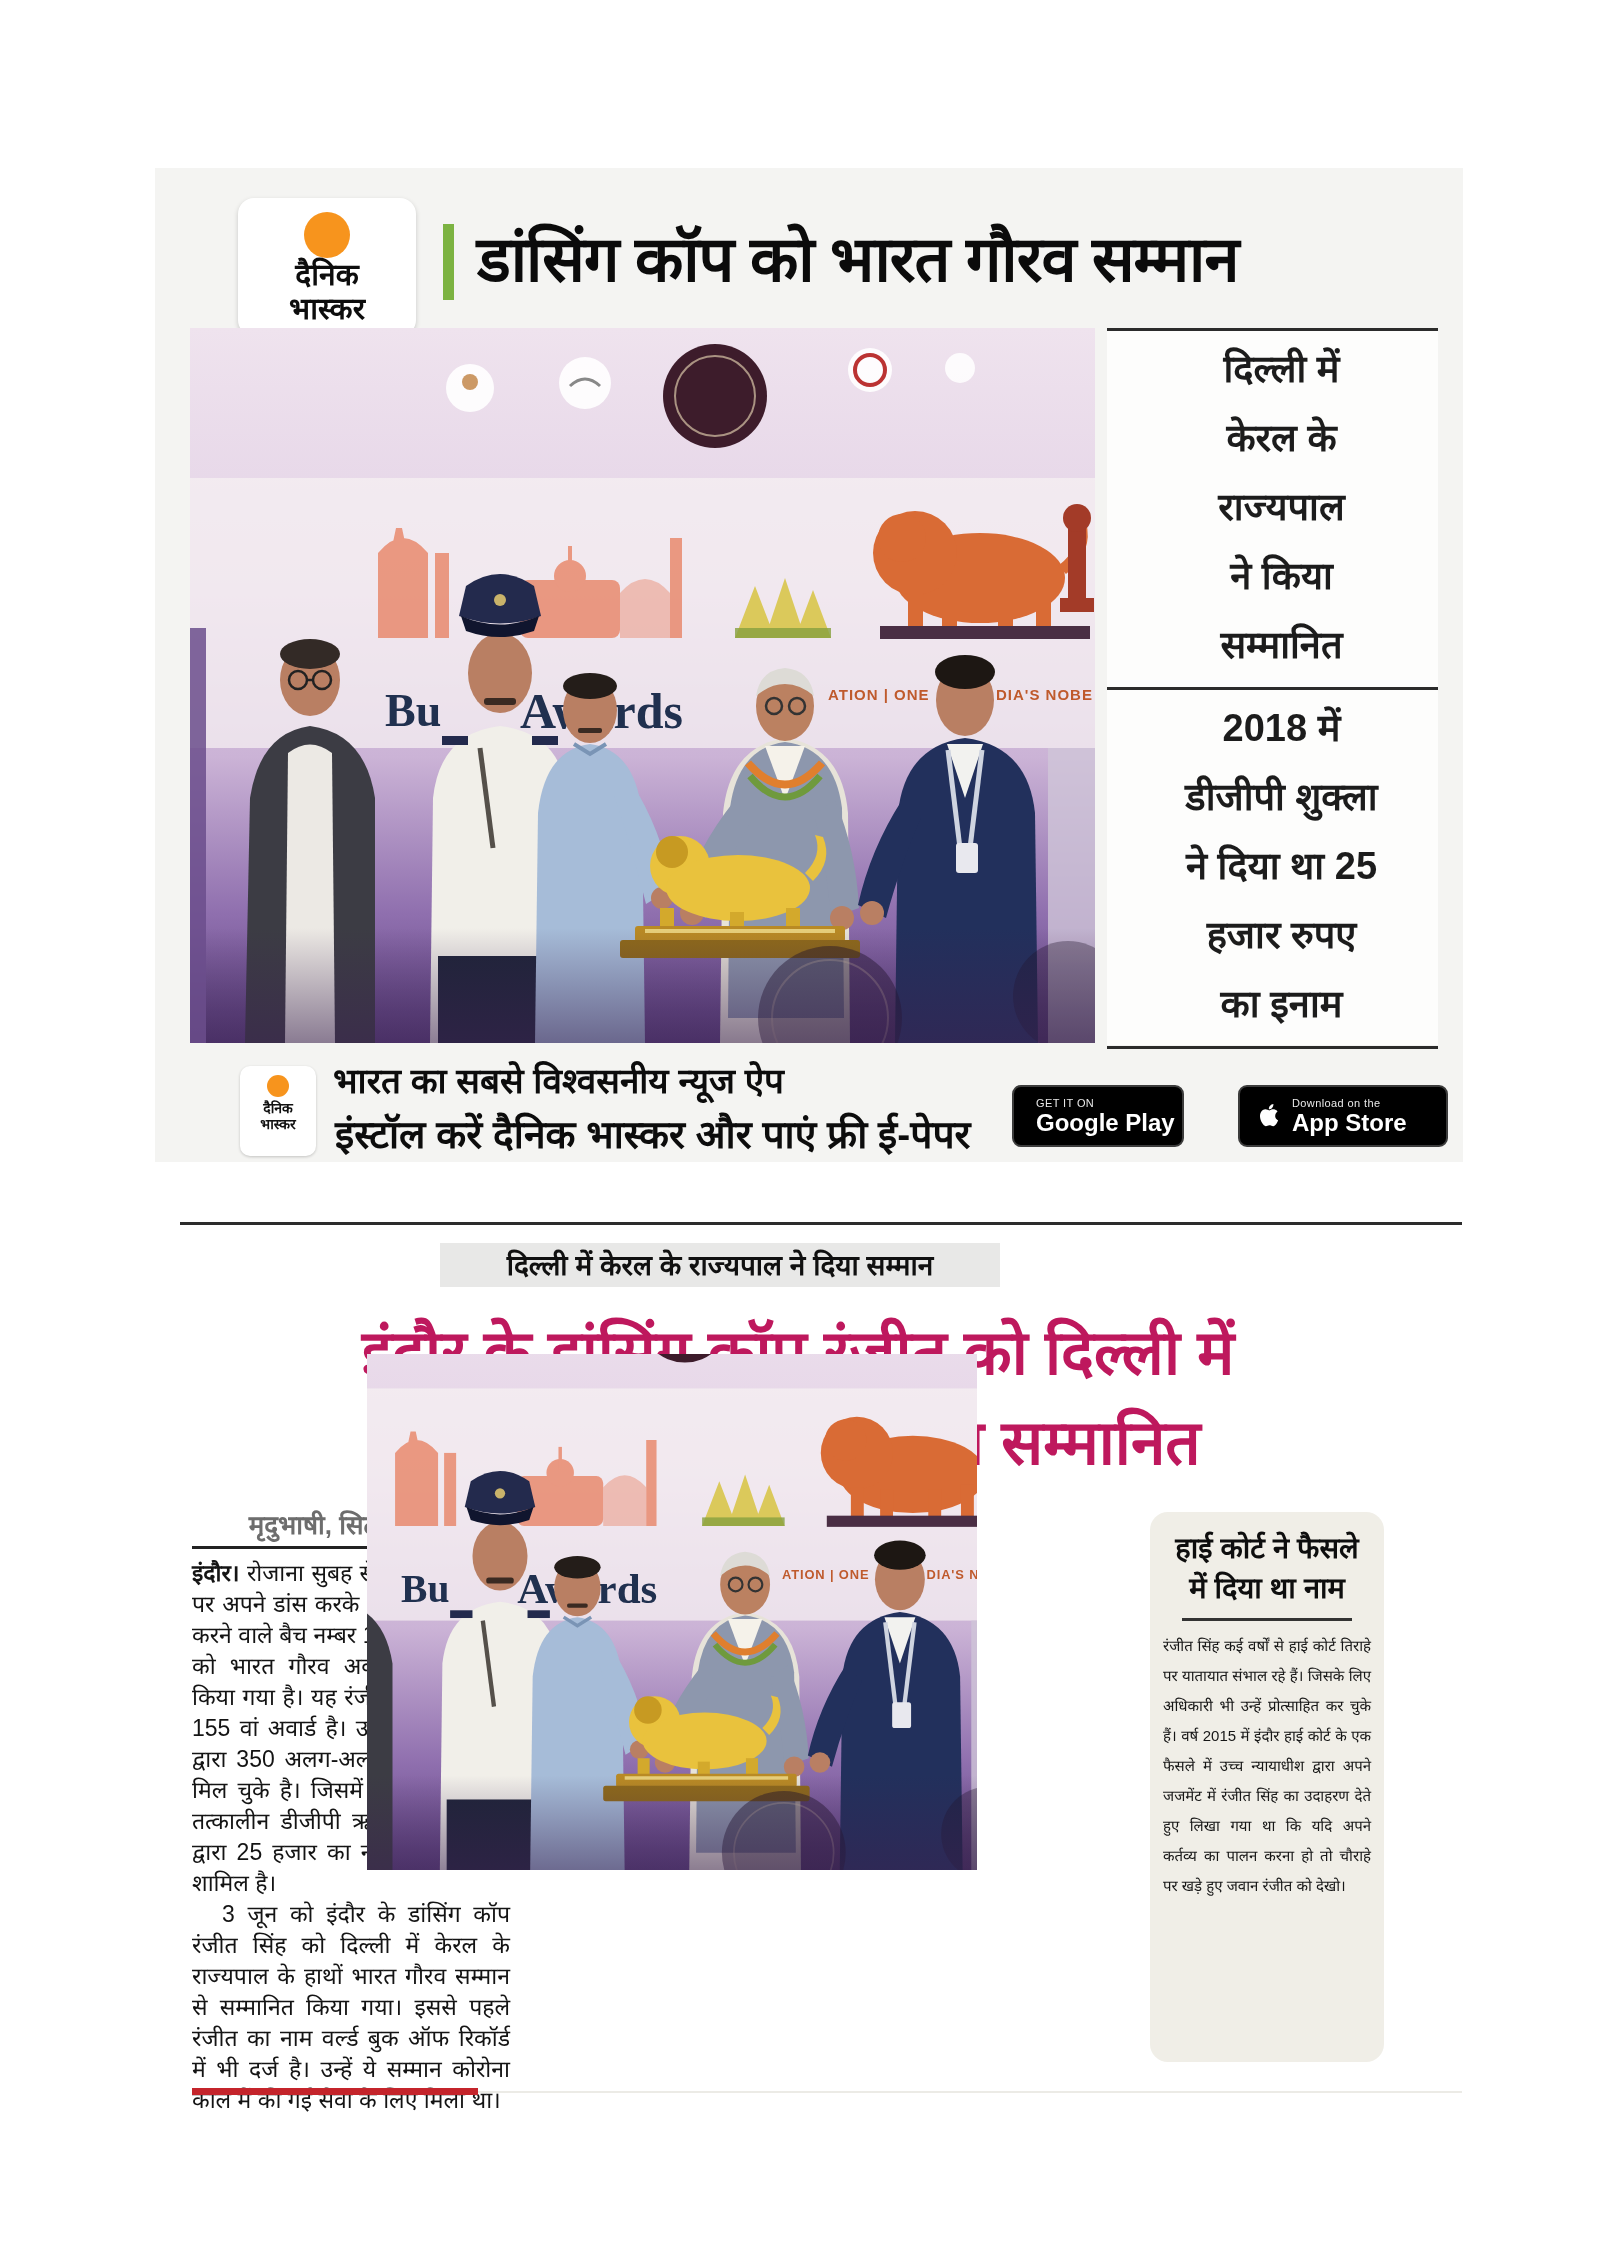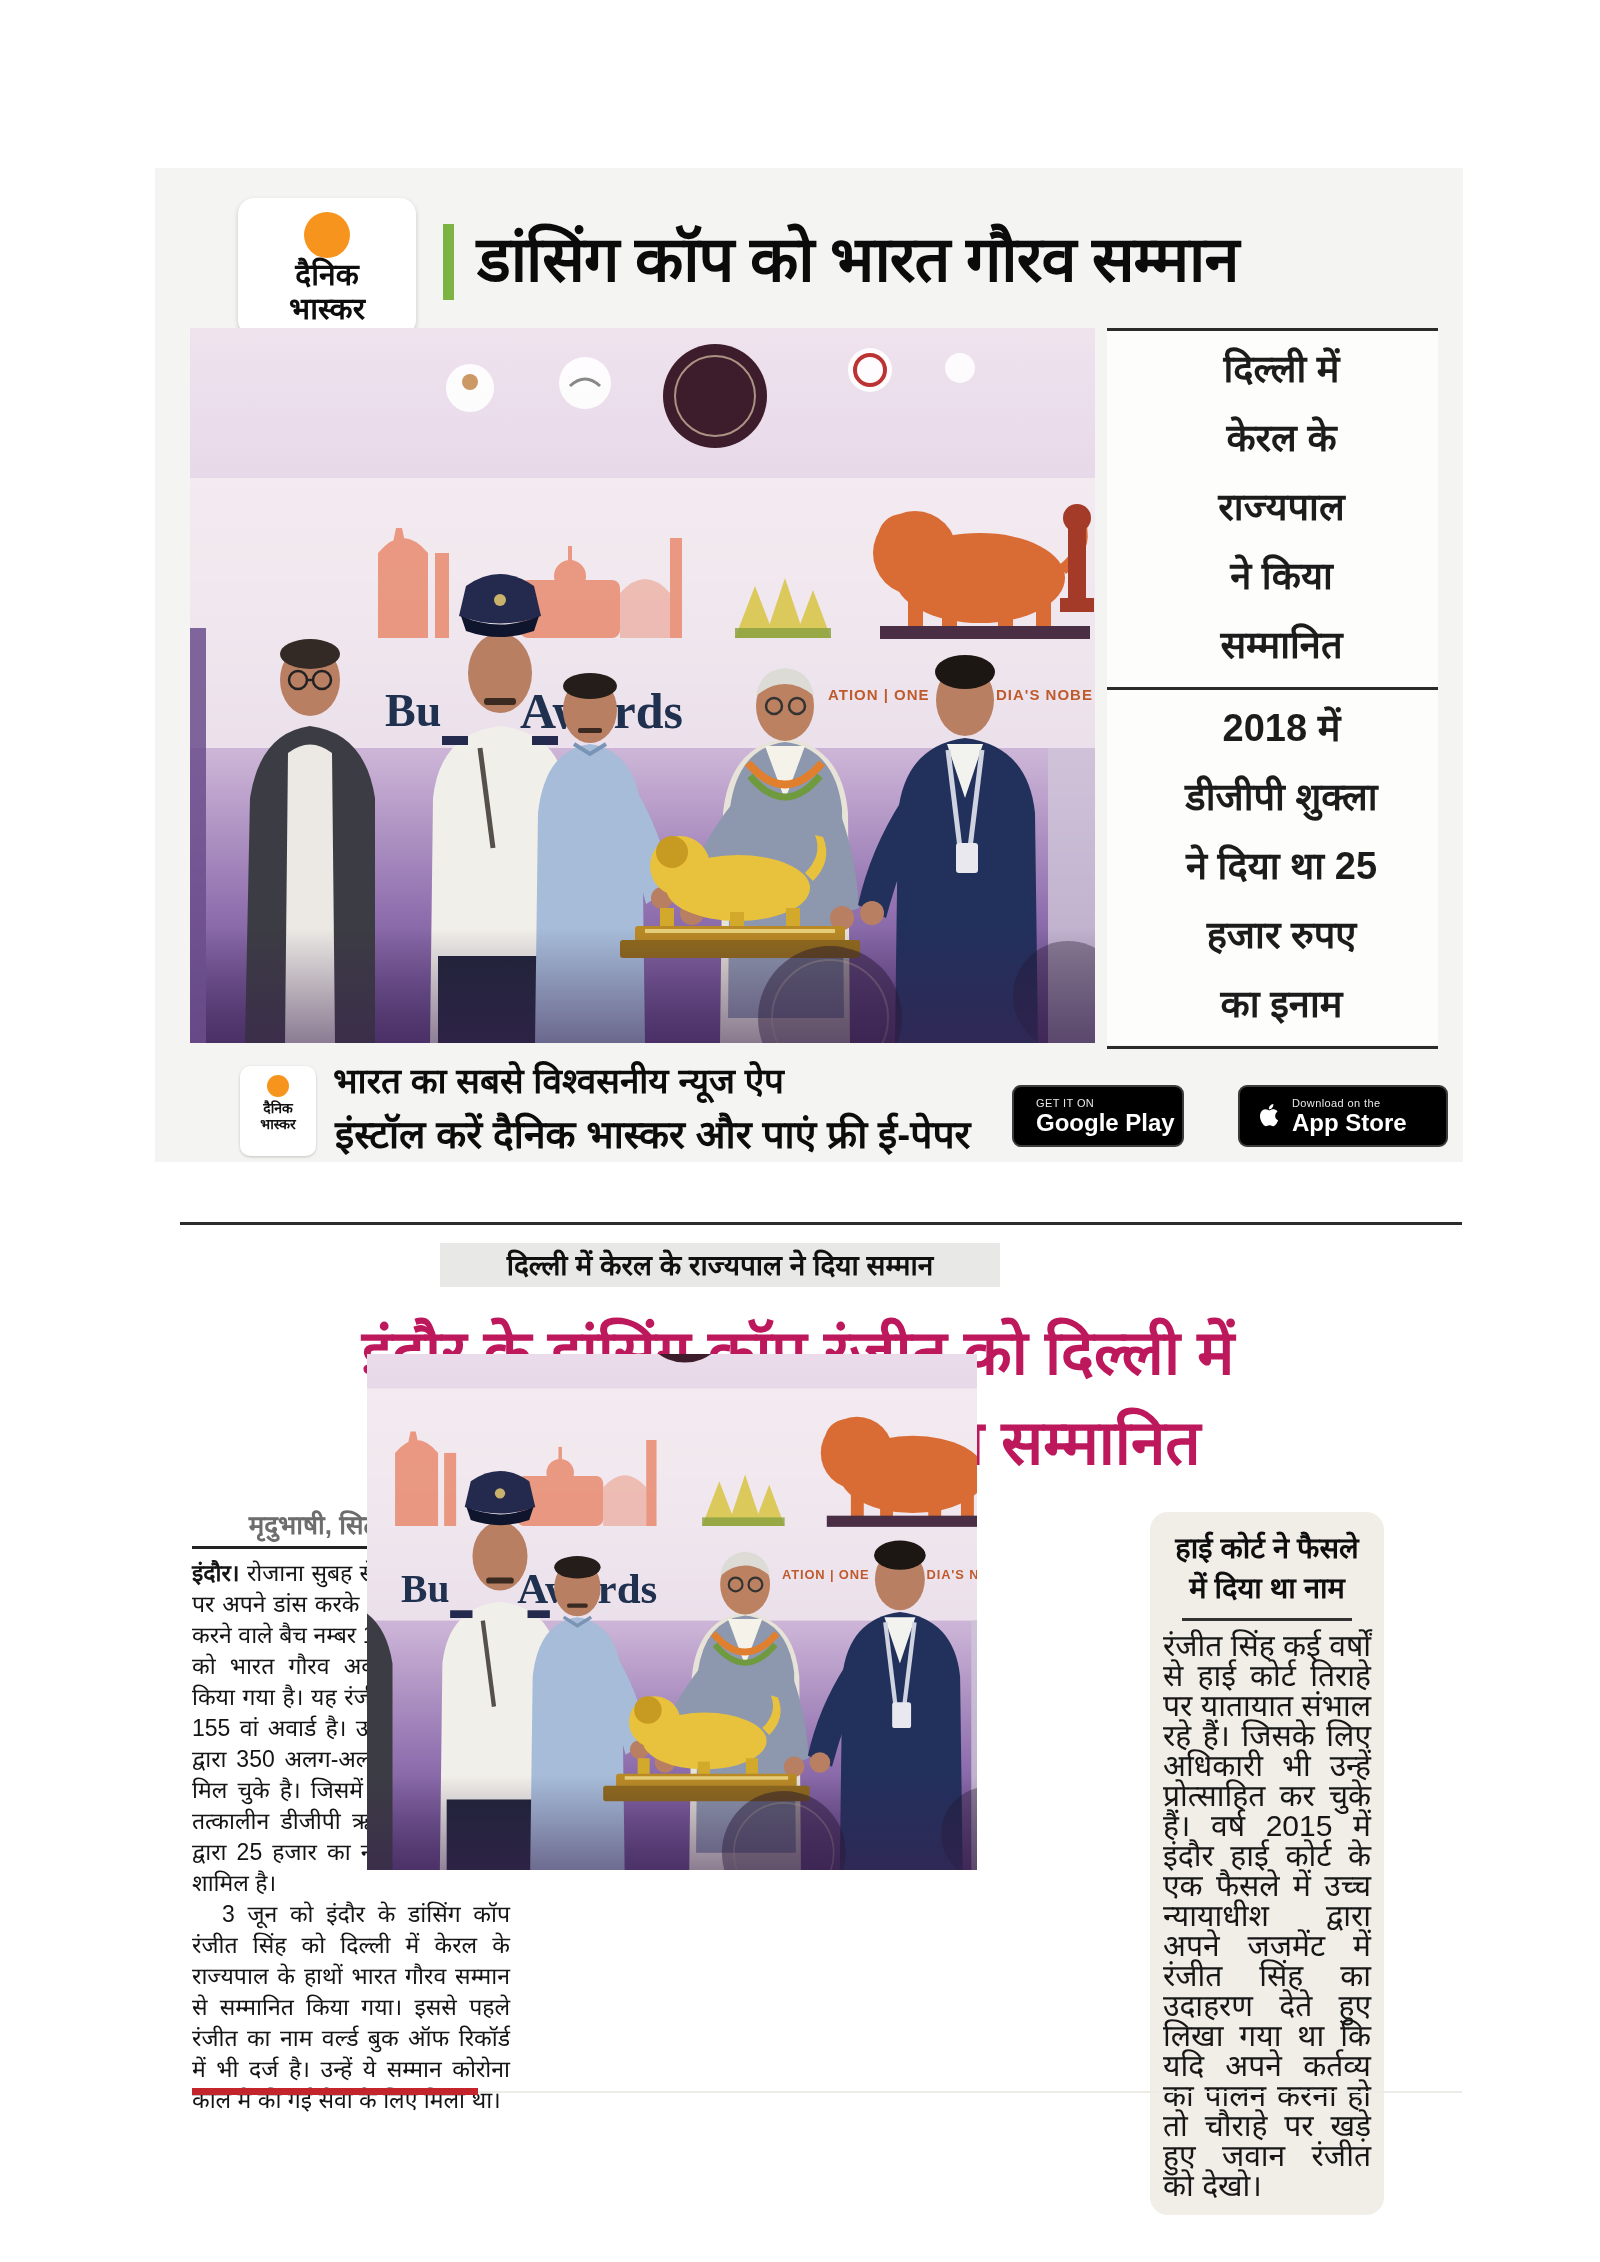--- a/index.html
+++ b/index.html
@@ -51,21 +51,21 @@
   .byline-rule{left:192px;top:1546px;width:318px;height:3px;background:#222;}
   .bodycol{left:192px;top:1558px;width:318px;font-size:23px;line-height:31px;color:#141414;
            text-align:justify;font-weight:500;}
   .bodycol .dateline{font-weight:800;}
   .bodycol p{margin:0;}
   .bodycol p.p2{text-indent:30px;}
 
   .hbox{left:1150px;top:1512px;width:234px;min-height:550px;background:#f0eee7;border-radius:18px;}
   .hbox-title{padding-top:16px;text-align:center;font-size:29px;font-weight:800;line-height:40px;color:#0e0e0e;}
   .hbox-rule{width:170px;height:3px;background:#333;margin:10px auto 8px auto;}
-  .hbox-body{padding:2px 13px 14px 13px;font-size:30px;line-height:30px;font-weight:500;color:#161616;text-align:justify;}
+  .hbox-body{padding:2px 13px 14px 13px;font-size:15px;line-height:30px;font-weight:500;color:#161616;text-align:justify;}
 
   .red-rule{left:192px;top:2088px;width:286px;height:7px;background:#c4242b;}
   .faint-rule{left:478px;top:2091px;width:984px;height:2px;background:#ecebe6;}
 </style>
 </head>
 <body>
 
 <div class="page">
 
   <div class="abs clip1">

